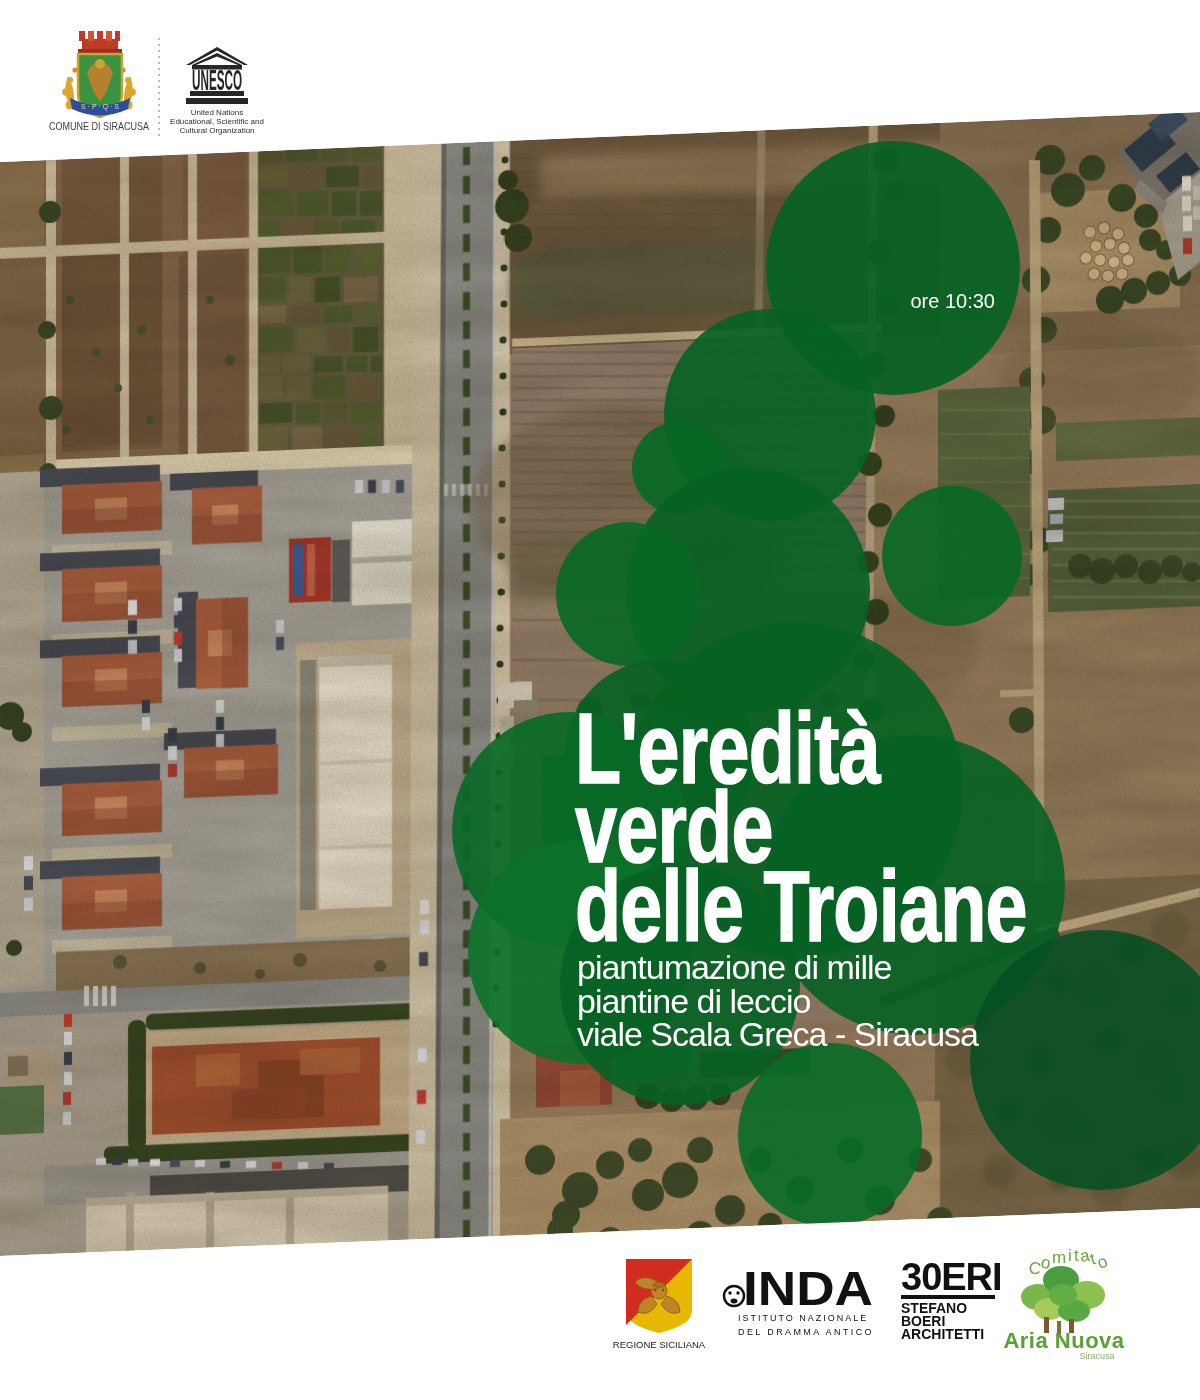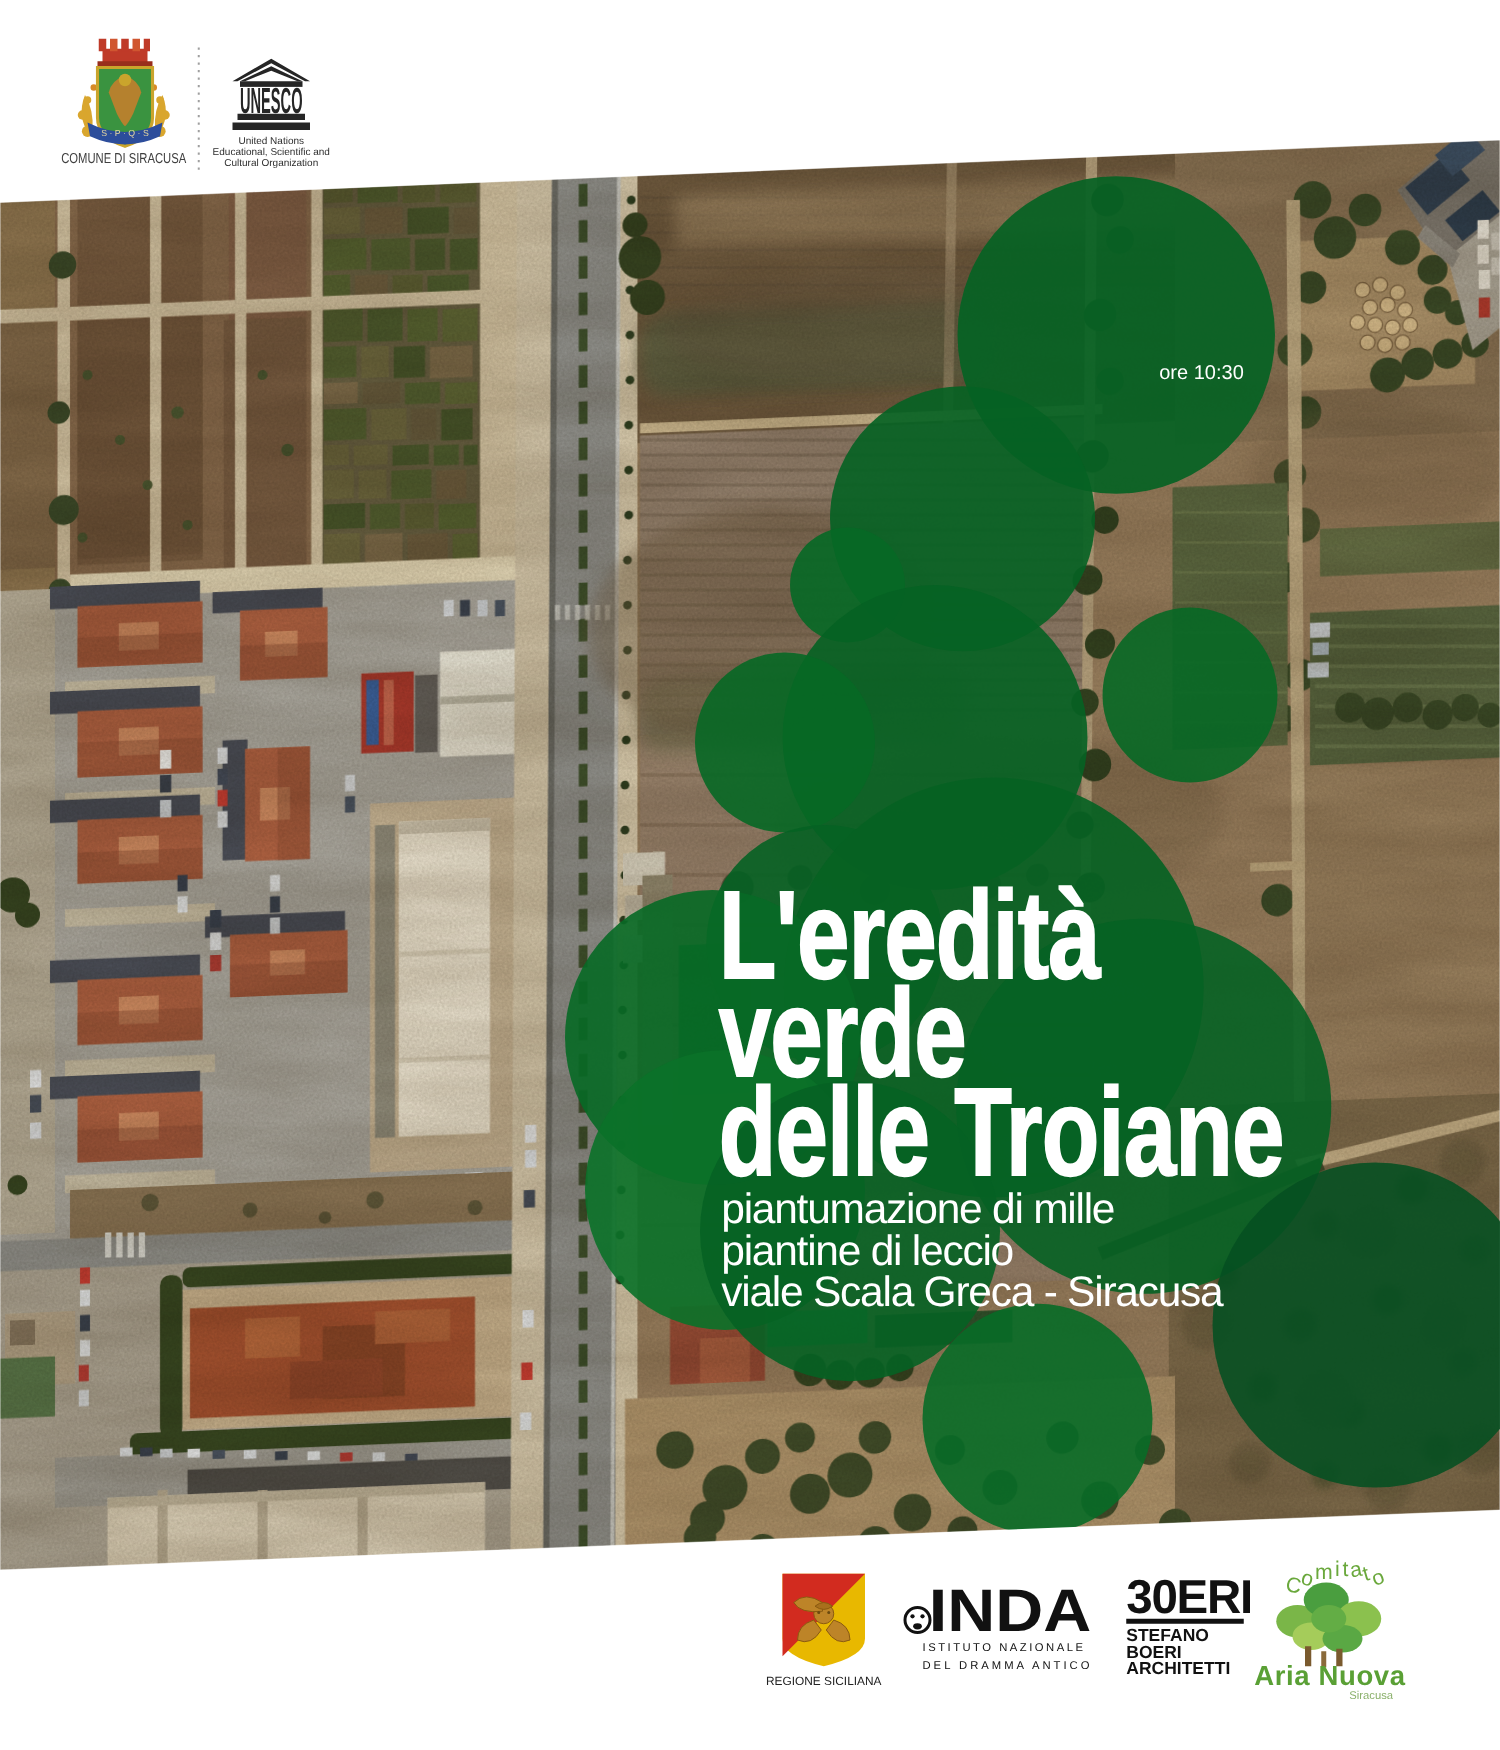--- a/index.html
+++ b/index.html
@@ -733,21 +733,21 @@
 
 <circle cx="1100" cy="1060" r="130" fill="#065022" fill-opacity="0.89"></circle>
 </g>
 
 <polygon points="0,0 1200,0 1200,112 0,162" fill="#ffffff"></polygon>
 
 <polygon points="0,1256 1200,1208 1200,1400 0,1400" fill="#ffffff"></polygon>
 </svg>
 
 
-<div class="abs white" style="left:786px;top:290px;width:209px;text-align:right;font-size:16px;transform:translateZ(0);will-change:transform;">ore 10:30</div>
+<div class="abs white" style="left:786px;top:290px;width:209px;text-align:right;font-size:20px;transform:translateZ(0);will-change:transform;">ore 10:30</div>
 
 <div class="abs white" style="left:575px;top:709px;font-size:100px;font-weight:bold;line-height:79px;letter-spacing:-1px;transform:scaleX(0.755);transform-origin:0 0;white-space:nowrap;-webkit-text-stroke:1.6px #ffffff;">L'eredità<br>verde<br>delle Troiane</div>
 
 <div class="abs white" style="left:577px;top:951px;font-size:34px;line-height:33.5px;letter-spacing:-1px;transform:translateZ(0);will-change:transform;">piantumazione di mille<br>piantine di leccio<br>viale Scala Greca - Siracusa</div>
 
 <svg class="abs" style="left:30px;top:18px" width="290" height="135" viewBox="0 0 290 135">
 
 <g fill="#d9a62e">
 <path d="M42 90 Q31 76 38 58 Q45 70 44 85 Z"></path>
 <path d="M96 90 Q107 76 100 58 Q93 70 94 85 Z"></path>

